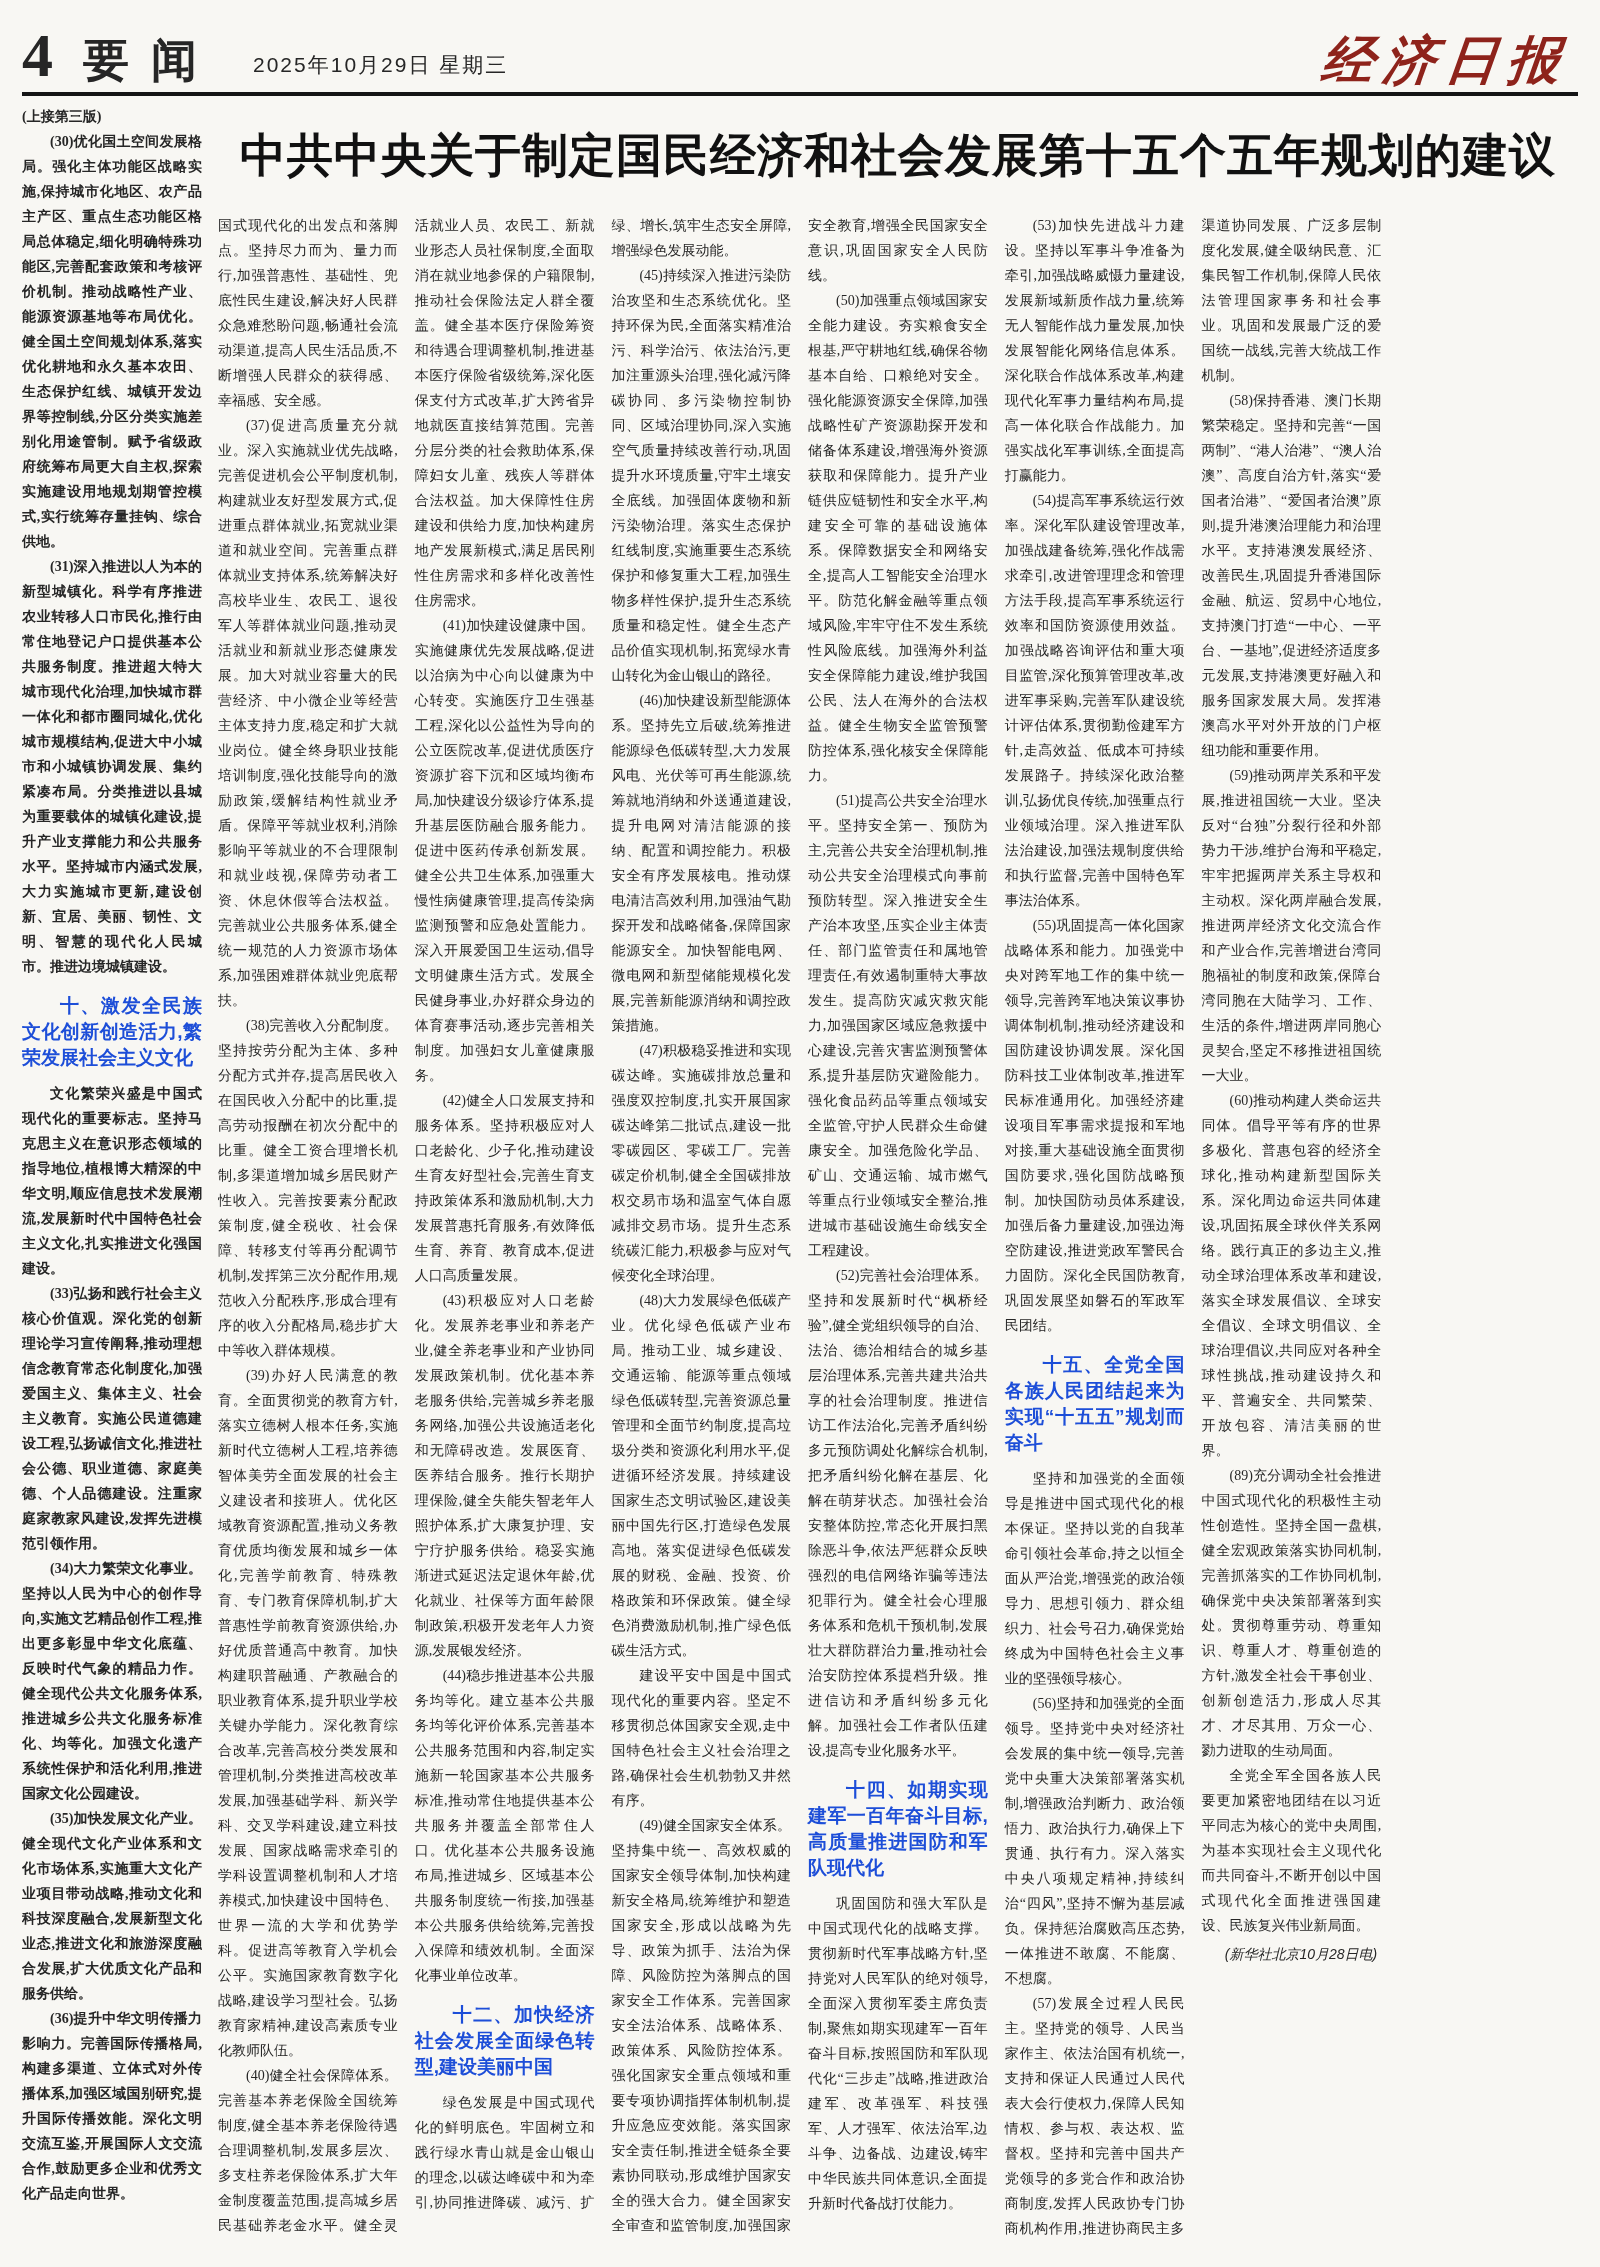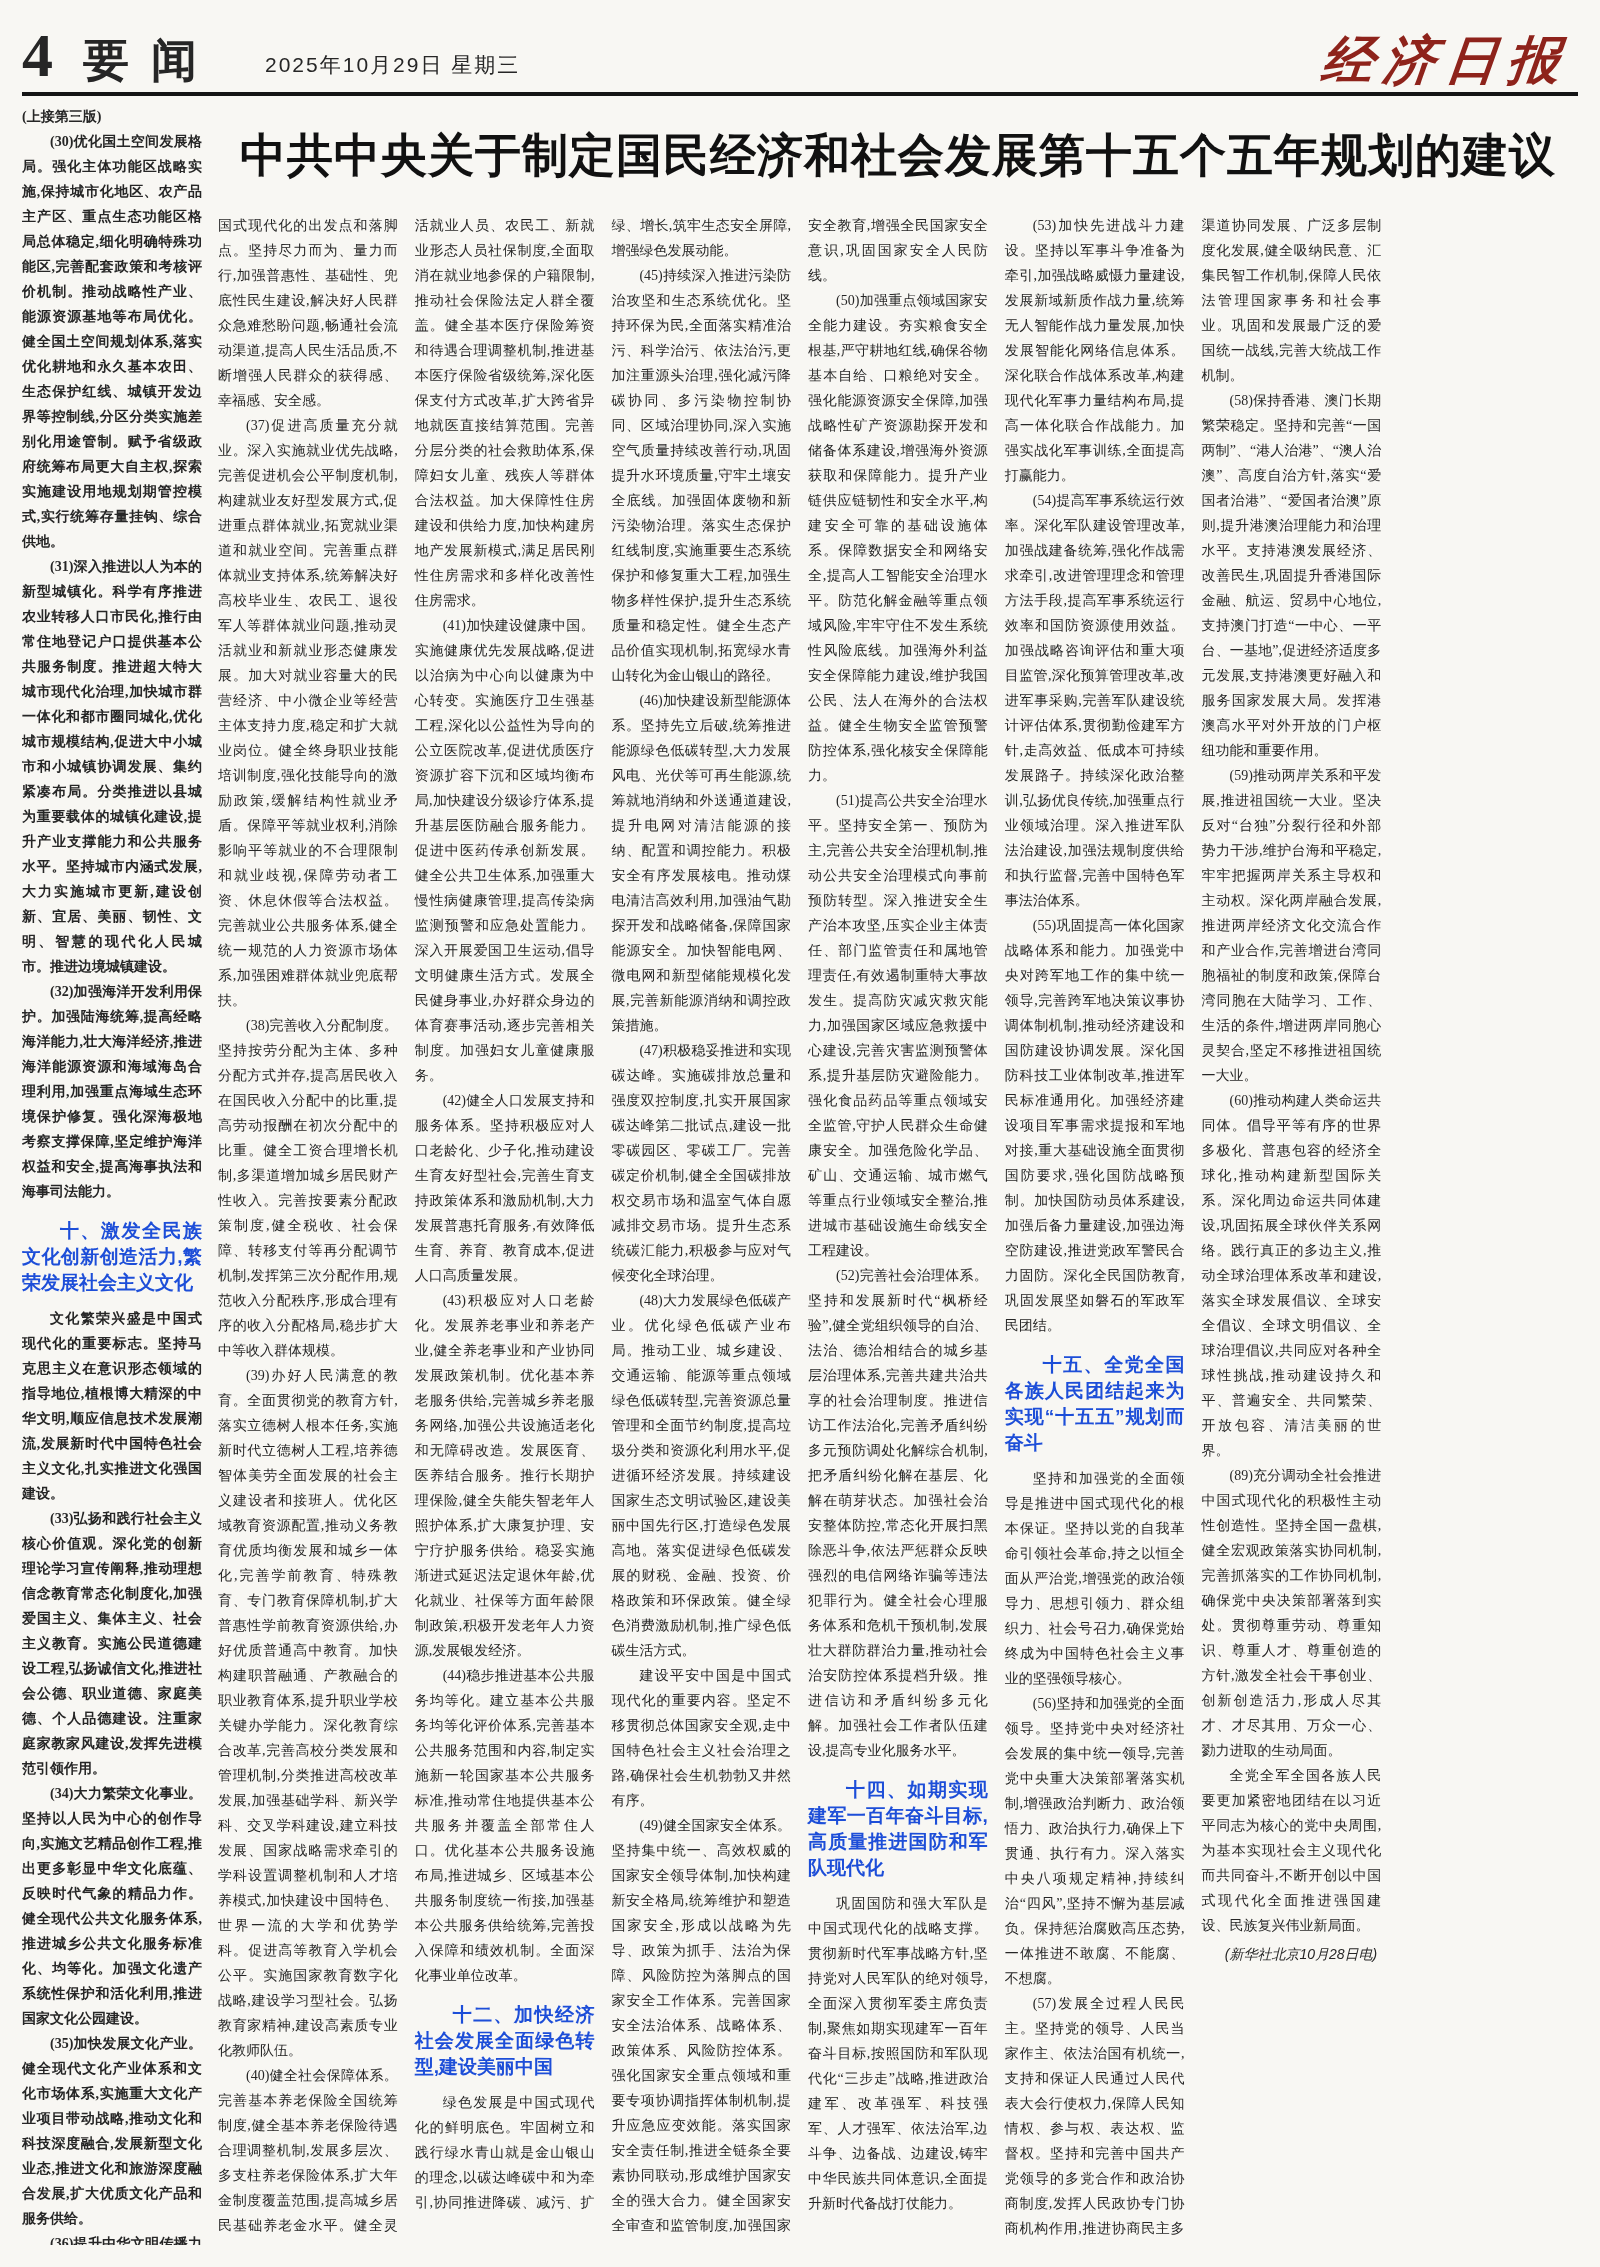--- a/index.html
+++ b/index.html
@@ -24,21 +24,21 @@
   .page-num {
     font-family:"Liberation Serif",serif; font-weight:700;
     font-size:62px; line-height:1; letter-spacing:0;
   }
   .section-name {
     font-family:"Liberation Sans",sans-serif; font-weight:700;
     font-size:46px; line-height:1; margin-left:30px; letter-spacing:22px;
   }
   .pub-date {
     font-family:"Liberation Sans",sans-serif; font-size:21px;
-    margin-left:46px; letter-spacing:2px; position:relative; top:-4px;text-align:right;
+    margin-left:34px; letter-spacing:2px; position:relative; top:-4px;text-align:right;
   }
   .masthead {
     font-family:"DejaVu Serif",serif; font-style:italic; font-weight:700;
     font-size:52px; line-height:1; color:#8e231b; letter-spacing:10px;
     transform:skewX(-6deg); padding-right:8px;
   }
   
   .content {
     position:absolute; top:104px; left:22px; right:22px; bottom:22px;
     display:flex; gap:16px;
@@ -83,21 +83,20 @@
       <span class="pub-date">2025年10月29日 星期三</span>
     </div>
     <div class="masthead">经济日报</div>
   </div>
 
   <div class="content">
     <div class="col-one">
         <p class="cont">(上接第三版)</p>
         <p class="para">(30)优化国土空间发展格局。强化主体功能区战略实施,保持城市化地区、农产品主产区、重点生态功能区格局总体稳定,细化明确特殊功能区,完善配套政策和考核评价机制。推动战略性产业、能源资源基地等布局优化。健全国土空间规划体系,落实优化耕地和永久基本农田、生态保护红线、城镇开发边界等控制线,分区分类实施差别化用途管制。赋予省级政府统筹布局更大自主权,探索实施建设用地规划期管控模式,实行统筹存量挂钩、综合供地。</p>
         <p class="para">(31)深入推进以人为本的新型城镇化。科学有序推进农业转移人口市民化,推行由常住地登记户口提供基本公共服务制度。推进超大特大城市现代化治理,加快城市群一体化和都市圈同城化,优化城市规模结构,促进大中小城市和小城镇协调发展、集约紧凑布局。分类推进以县城为重要载体的城镇化建设,提升产业支撑能力和公共服务水平。坚持城市内涵式发展,大力实施城市更新,建设创新、宜居、美丽、韧性、文明、智慧的现代化人民城市。推进边境城镇建设。</p>
-        <p class="para">(32)加强海洋开发利用保护。加强陆海统筹,提高经略海洋能力,壮大海洋经济,推进海洋能源资源和海域海岛合理利用,加强重点海域生态环境保护修复。强化深海极地考察支撑保障,坚定维护海洋权益和安全,提高海事执法和海事司法能力。</p>
         <h3 class="sec-h">十、激发全民族文化创新创造活力,繁荣发展社会主义文化</h3>
         <p class="para">文化繁荣兴盛是中国式现代化的重要标志。坚持马克思主义在意识形态领域的指导地位,植根博大精深的中华文明,顺应信息技术发展潮流,发展新时代中国特色社会主义文化,扎实推进文化强国建设。</p>
         <p class="para">(33)弘扬和践行社会主义核心价值观。深化党的创新理论学习宣传阐释,推动理想信念教育常态化制度化,加强爱国主义、集体主义、社会主义教育。实施公民道德建设工程,弘扬诚信文化,推进社会公德、职业道德、家庭美德、个人品德建设。注重家庭家教家风建设,发挥先进模范引领作用。</p>
         <p class="para">(34)大力繁荣文化事业。坚持以人民为中心的创作导向,实施文艺精品创作工程,推出更多彰显中华文化底蕴、反映时代气象的精品力作。健全现代公共文化服务体系,推进城乡公共文化服务标准化、均等化。加强文化遗产系统性保护和活化利用,推进国家文化公园建设。</p>
         <p class="para">(35)加快发展文化产业。健全现代文化产业体系和文化市场体系,实施重大文化产业项目带动战略,推动文化和科技深度融合,发展新型文化业态,推进文化和旅游深度融合发展,扩大优质文化产品和服务供给。</p>
         <p class="para">(36)提升中华文明传播力影响力。完善国际传播格局,构建多渠道、立体式对外传播体系,加强区域国别研究,提升国际传播效能。深化文明交流互鉴,开展国际人文交流合作,鼓励更多企业和优秀文化产品走向世界。</p>
       </div>
     <div class="main-area">
       <div class="headline">中共中央关于制定国民经济和社会发展第十五个五年规划的建议</div>
       <div class="body-cols">

